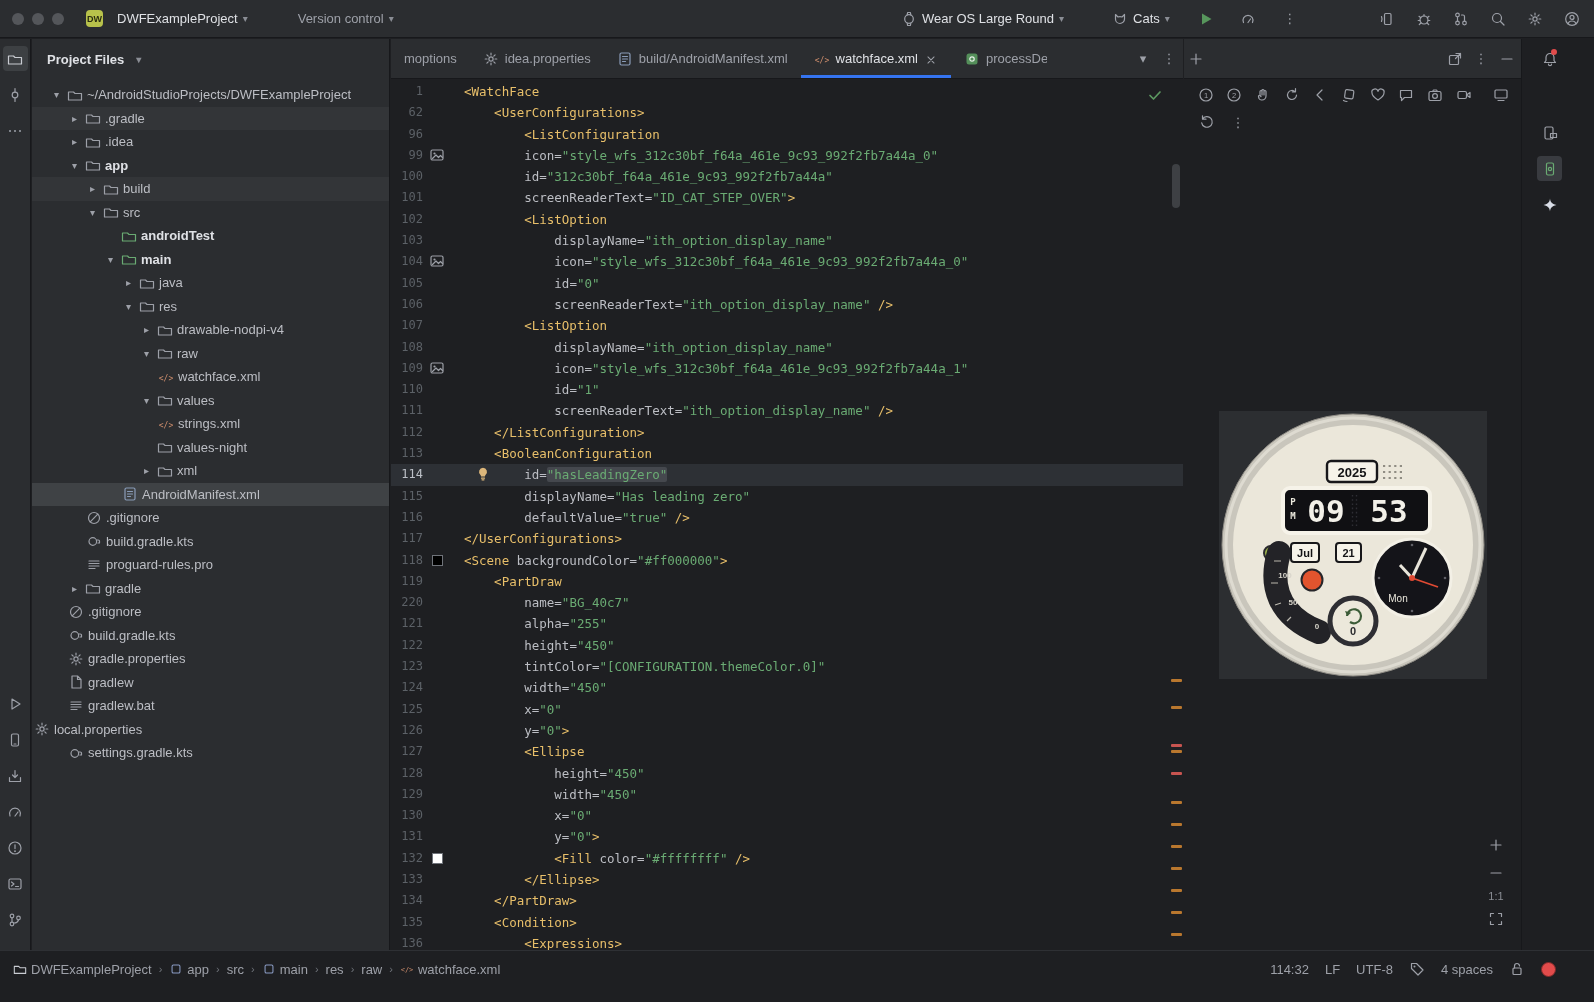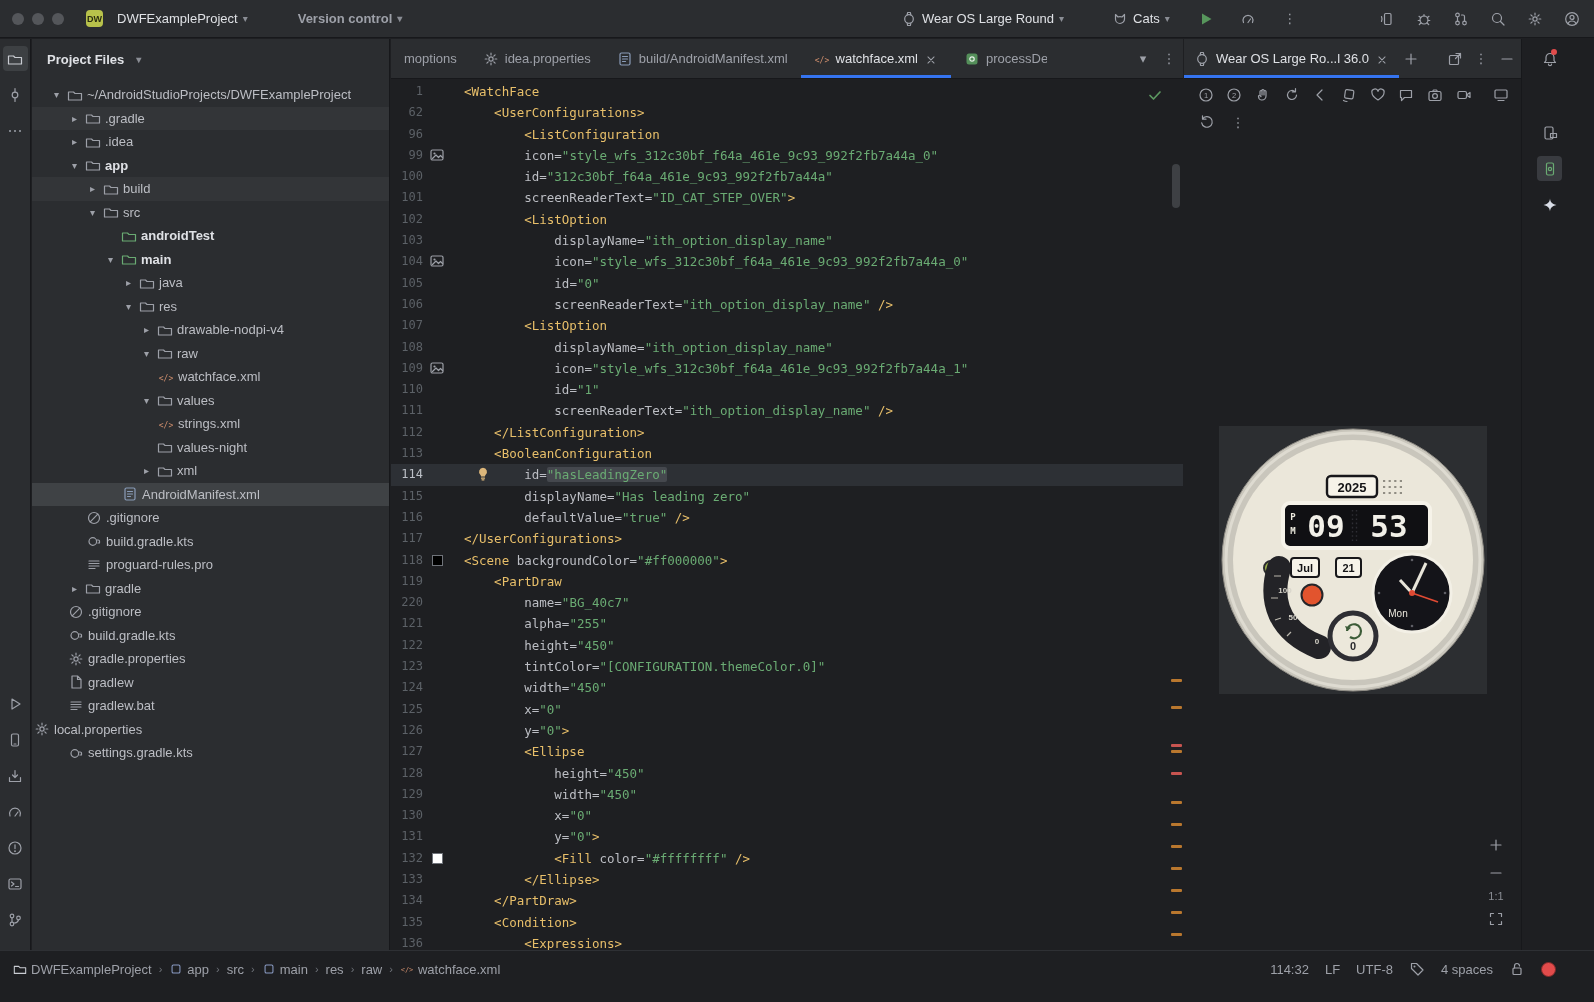--- a/index.html
+++ b/index.html
@@ -11,21 +11,21 @@
   }
   .ticon { display:inline-flex; width:16px; height:16px; align-items:center; justify-content:center; flex:none; }
 
   
   #titlebar { position:absolute; top:0; left:0; right:0; height:38px; background:#2b2d30;
     border-bottom:1px solid #17181b; display:flex; align-items:center; padding:0 12px; }
   .tl { width:12px; height:12px; border-radius:50%; background:#54565a; margin-right:8px; }
   .appbadge { width:17px; height:17px; border-radius:4px; background:#b8c24b; color:#2a2d10;
     font-size:9px; font-weight:bold; display:flex; align-items:center; justify-content:center; margin:0 8px 0 14px; }
   .tb-item { display:flex; align-items:center; gap:5px; padding:4px 6px; border-radius:4px; color:#dfe1e5; }
-  .tb-dim { color:#9da0a8;font-weight:bold; }
+  .tb-dim { color:#9da0a8; }
   .chev { color:#8a8d94; font-size:10px; }
   #tb-center { position:absolute; left:895px; display:flex; align-items:center; gap:18px; }
   #tb-right { position:absolute; right:10px; display:flex; align-items:center; gap:13px; }
   .tb-ibtn { width:24px; height:24px; display:flex; align-items:center; justify-content:center; border-radius:4px; }
 
   
   #left-stripe { position:absolute; left:0; top:39px; width:31px; bottom:52px; background:#2b2d30;
     border-right:1px solid #17181b; display:flex; flex-direction:column; align-items:center; padding:7px 0; }
   .sbtn { width:25px; height:25px; border-radius:4px; display:flex; align-items:center; justify-content:center; margin-bottom:11px; }
   .sbtn.act { background:#3d4043; }
@@ -73,21 +73,21 @@
   .stripe-mark { position:absolute; right:1px; width:11px; height:3px; border-radius:1px; }
 
   
   #device-panel { position:absolute; left:1184px; top:39px; width:338px; bottom:52px; background:#1e1f22; border-right:1px solid #17181b; }
   #dp-header { height:40px; background:#2b2d30; border-bottom:1px solid #17181b; display:flex; align-items:stretch; position:relative; }
   .dtab { display:flex; align-items:center; gap:6px; padding:0 10px; color:#dfe1e5; position:relative; }
   .dtab::after { content:""; position:absolute; left:0; right:0; bottom:0; height:3px; background:#3574f0; }
   #dp-header-tools { position:absolute; right:6px; top:0; bottom:0; display:flex; align-items:center; gap:10px; }
   .dp-toolrow { display:flex; align-items:center; gap:9px; padding:5px 10px 0 12px; }
   .dp-ibtn { width:22px; height:22px; display:flex; align-items:center; justify-content:center; border-radius:4px; }
-  #device-screen { position:absolute; left:35px; top:372px; width:268px; height:268px; background:#2c2e31;margin-top:15px; }
+  #device-screen { position:absolute; left:35px; top:372px; width:268px; height:268px; background:#2c2e31; }
   #zoom-controls { position:absolute; right:14px; bottom:20px; display:flex; flex-direction:column; align-items:center; gap:6px; color:#9da0a8; }
   .zbtn { width:22px; height:22px; display:flex; align-items:center; justify-content:center; border-radius:4px; }
   #zoom-label { font-size:11px; color:#8a8d94; }
   .wf-year { font:bold 13px "Liberation Sans", sans-serif; fill:#141416; text-anchor:middle; }
   .wf-ampm { font:bold 9px "DejaVu Sans Mono", monospace; fill:#eceade; text-anchor:middle; }
   .wf-time { font:bold 31px "DejaVu Sans Mono", monospace; fill:#f2f0e8; text-anchor:middle; }
   .wf-box { font:bold 11px "Liberation Sans", sans-serif; fill:#141416; text-anchor:middle; }
   .wf-mon { font:10px "Liberation Sans", sans-serif; fill:#e9e6db; text-anchor:middle; }
   .wf-g { font:bold 8px "Liberation Sans", sans-serif; fill:#d8d5cb; text-anchor:middle; }
   .wf-b0 { font:bold 11px "Liberation Sans", sans-serif; fill:#2c2c30; text-anchor:middle; }
@@ -693,34 +693,20 @@
       <div class="stripe-mark" style="top: 806px; background: rgb(185, 119, 46);"></div>
       <div class="stripe-mark" style="top: 828px; background: rgb(185, 119, 46);"></div>
       <div class="stripe-mark" style="top: 850px; background: rgb(185, 119, 46);"></div>
       <div class="stripe-mark" style="top: 872px; background: rgb(185, 119, 46);"></div>
       <div class="stripe-mark" style="top: 894px; background: rgb(185, 119, 46);"></div>
     </div>
 </div>
 
 <div id="device-panel">
   <div id="dp-header">
-    <div class="dtab">
-      <span class="ticon" id="ic-dwatch">
-          <svg width="16" height="16" viewBox="0 0 16 16" fill="none" stroke="#9da0a8" stroke-width="1.2" stroke-linecap="round" stroke-linejoin="round">
-            <circle cx="8" cy="8" r="4.3"></circle>
-            <path d="M6.2 3.9 L6.6 1.5 h2.8 L9.8 3.9 M6.2 12.1 L6.6 14.5 h2.8 l.4 -2.4"></path>
-          </svg>
-        </span>
-      <span>Wear OS Large Ro...l 36.0</span>
-      <span class="tclose" id="ic-dclose">
-          <svg width="16" height="16" viewBox="0 0 16 16" fill="none" stroke="#9da0a8" stroke-width="1.2" stroke-linecap="round" stroke-linejoin="round">
-            <path d="M4.5 4.5 l7 7 M11.5 4.5 l-7 7"></path>
-          </svg>
-        </span>
-    </div>
     <span class="tb-ibtn" style="align-self:center" id="ic-dplus">
         <svg width="16" height="16" viewBox="0 0 16 16" fill="none" stroke="#9da0a8" stroke-width="1.2" stroke-linecap="round" stroke-linejoin="round">
           <path d="M8 3 v10 M3 8 h10"></path>
         </svg>
       </span>
     <div id="dp-header-tools">
       <span class="ticon" id="ic-dopen">
           <svg width="16" height="16" viewBox="0 0 16 16" fill="none" stroke="#9da0a8" stroke-width="1.2" stroke-linecap="round" stroke-linejoin="round">
             <rect x="2.5" y="4.5" width="9" height="9" rx="1"></rect>
             <path d="M9 2.5 h4.5 V7 M13.5 2.5 L8.5 7.5"></path>

